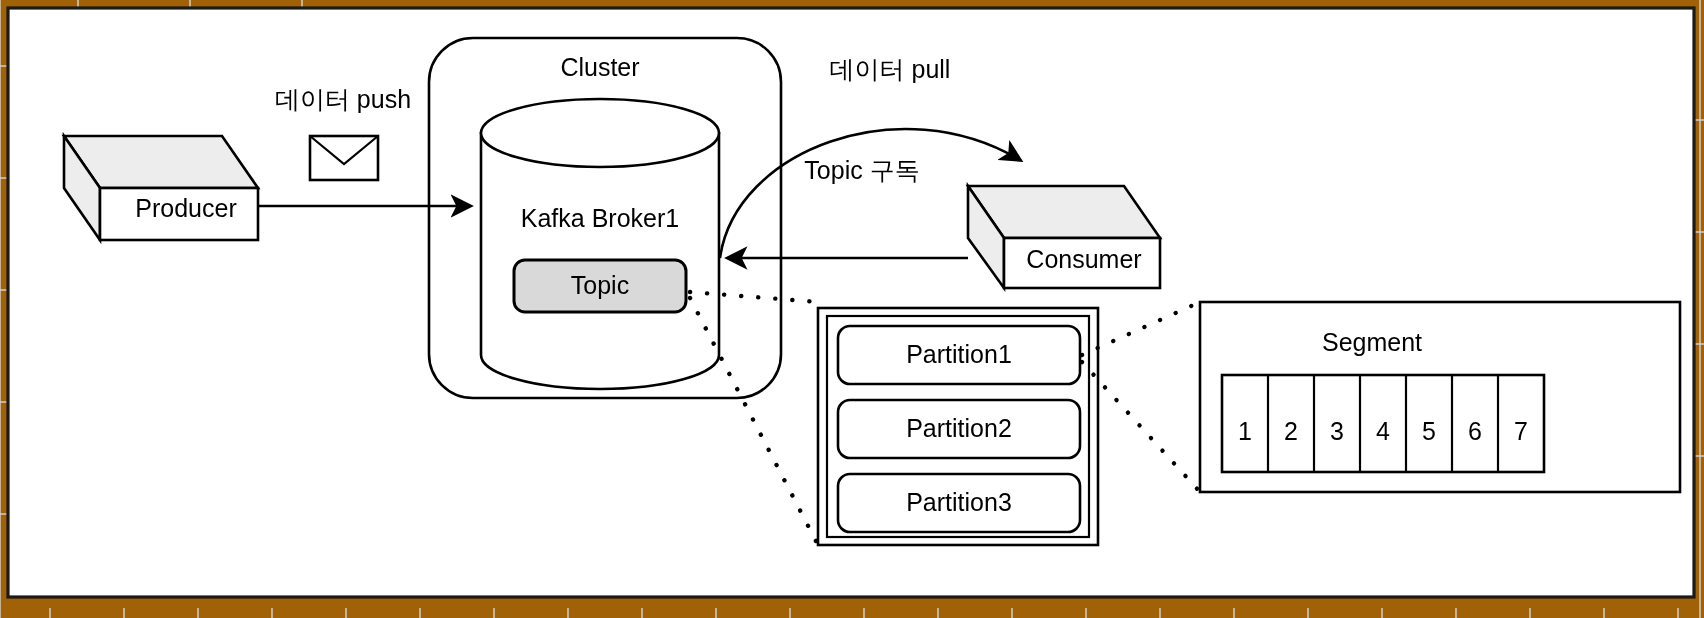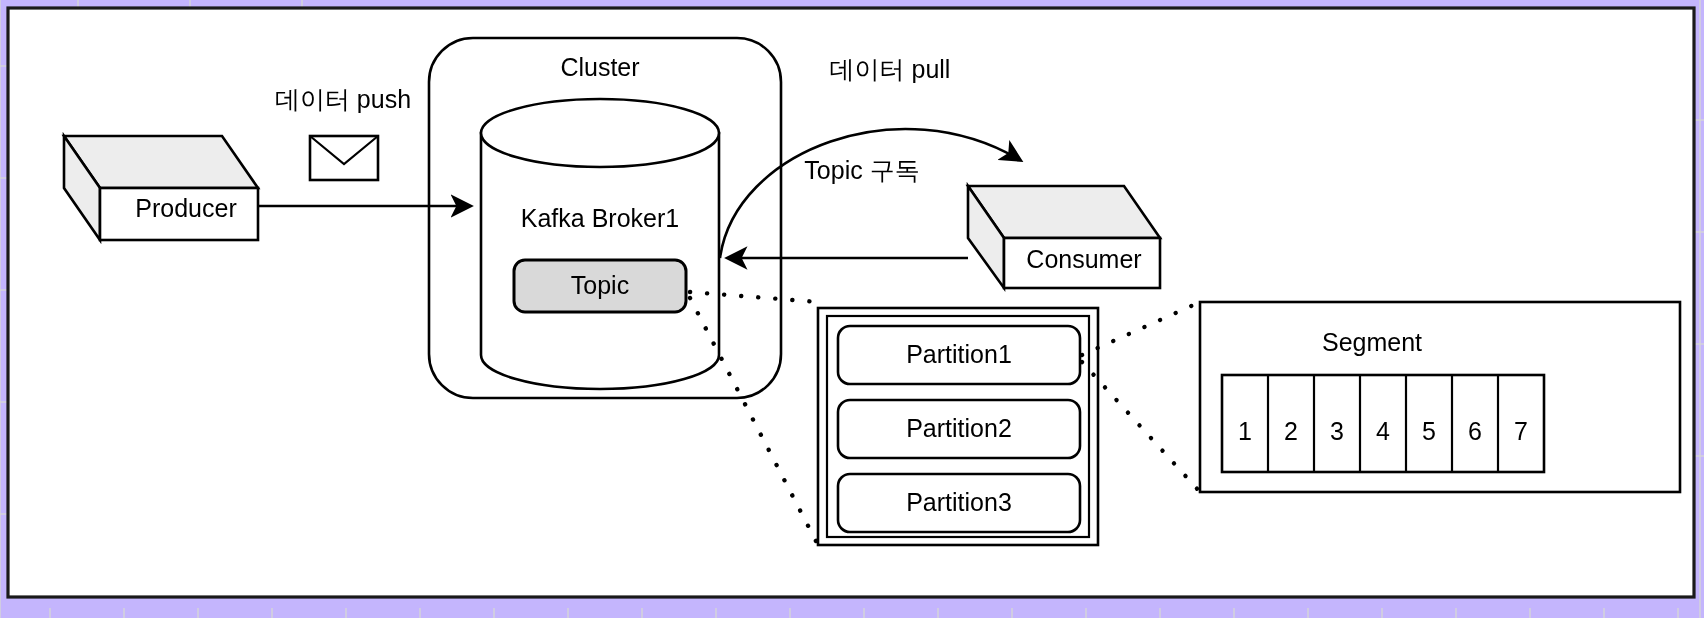--- a/index.html
+++ b/index.html
@@ -7,21 +7,21 @@
     margin: 0;
     padding: 0;
     background: #ffffff;
     font-family: "Liberation Sans", "DejaVu Sans", sans-serif;
   }
   #stage {
     position: relative;
     width: 1704px;
     height: 618px;
     overflow: hidden;
-    background: #c4b5fd;
+    background: #a16207;
   }
   #stage svg {
     position: absolute;
     top: 0;
     left: 0;
     width: 1704px;
     height: 618px;
   }
   svg text {
     font-family: "Liberation Sans", "DejaVu Sans", sans-serif;

